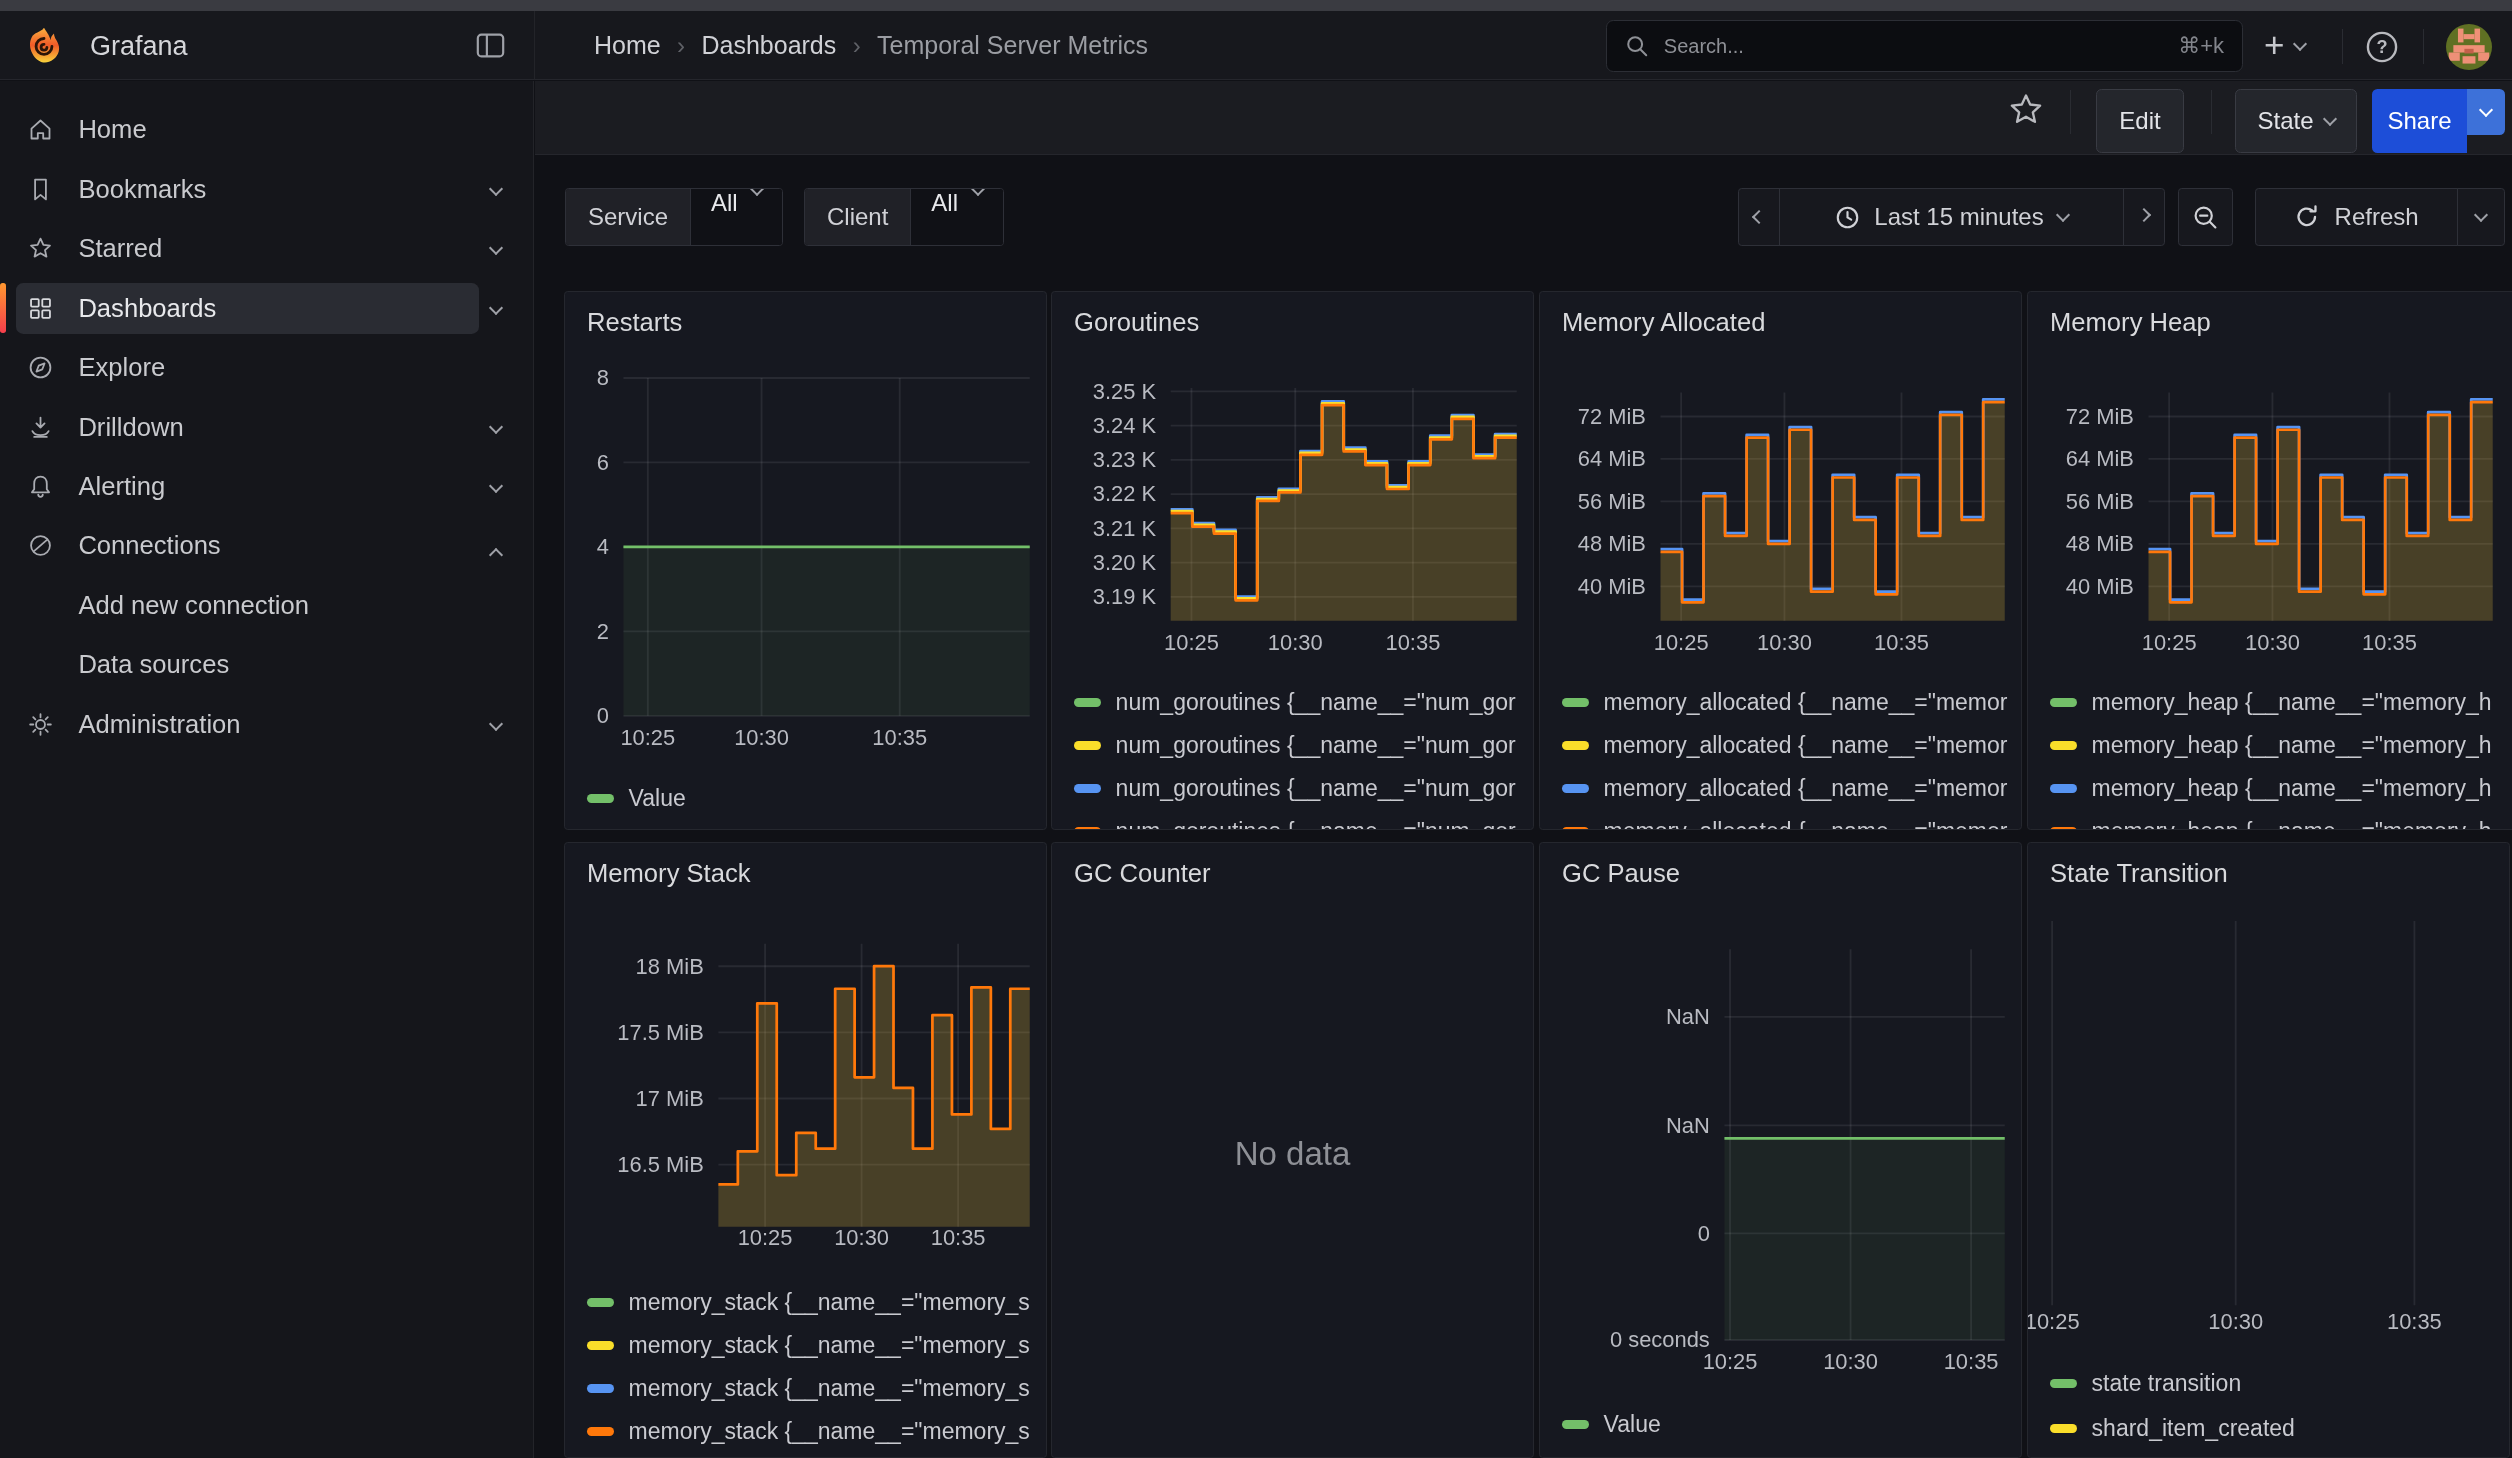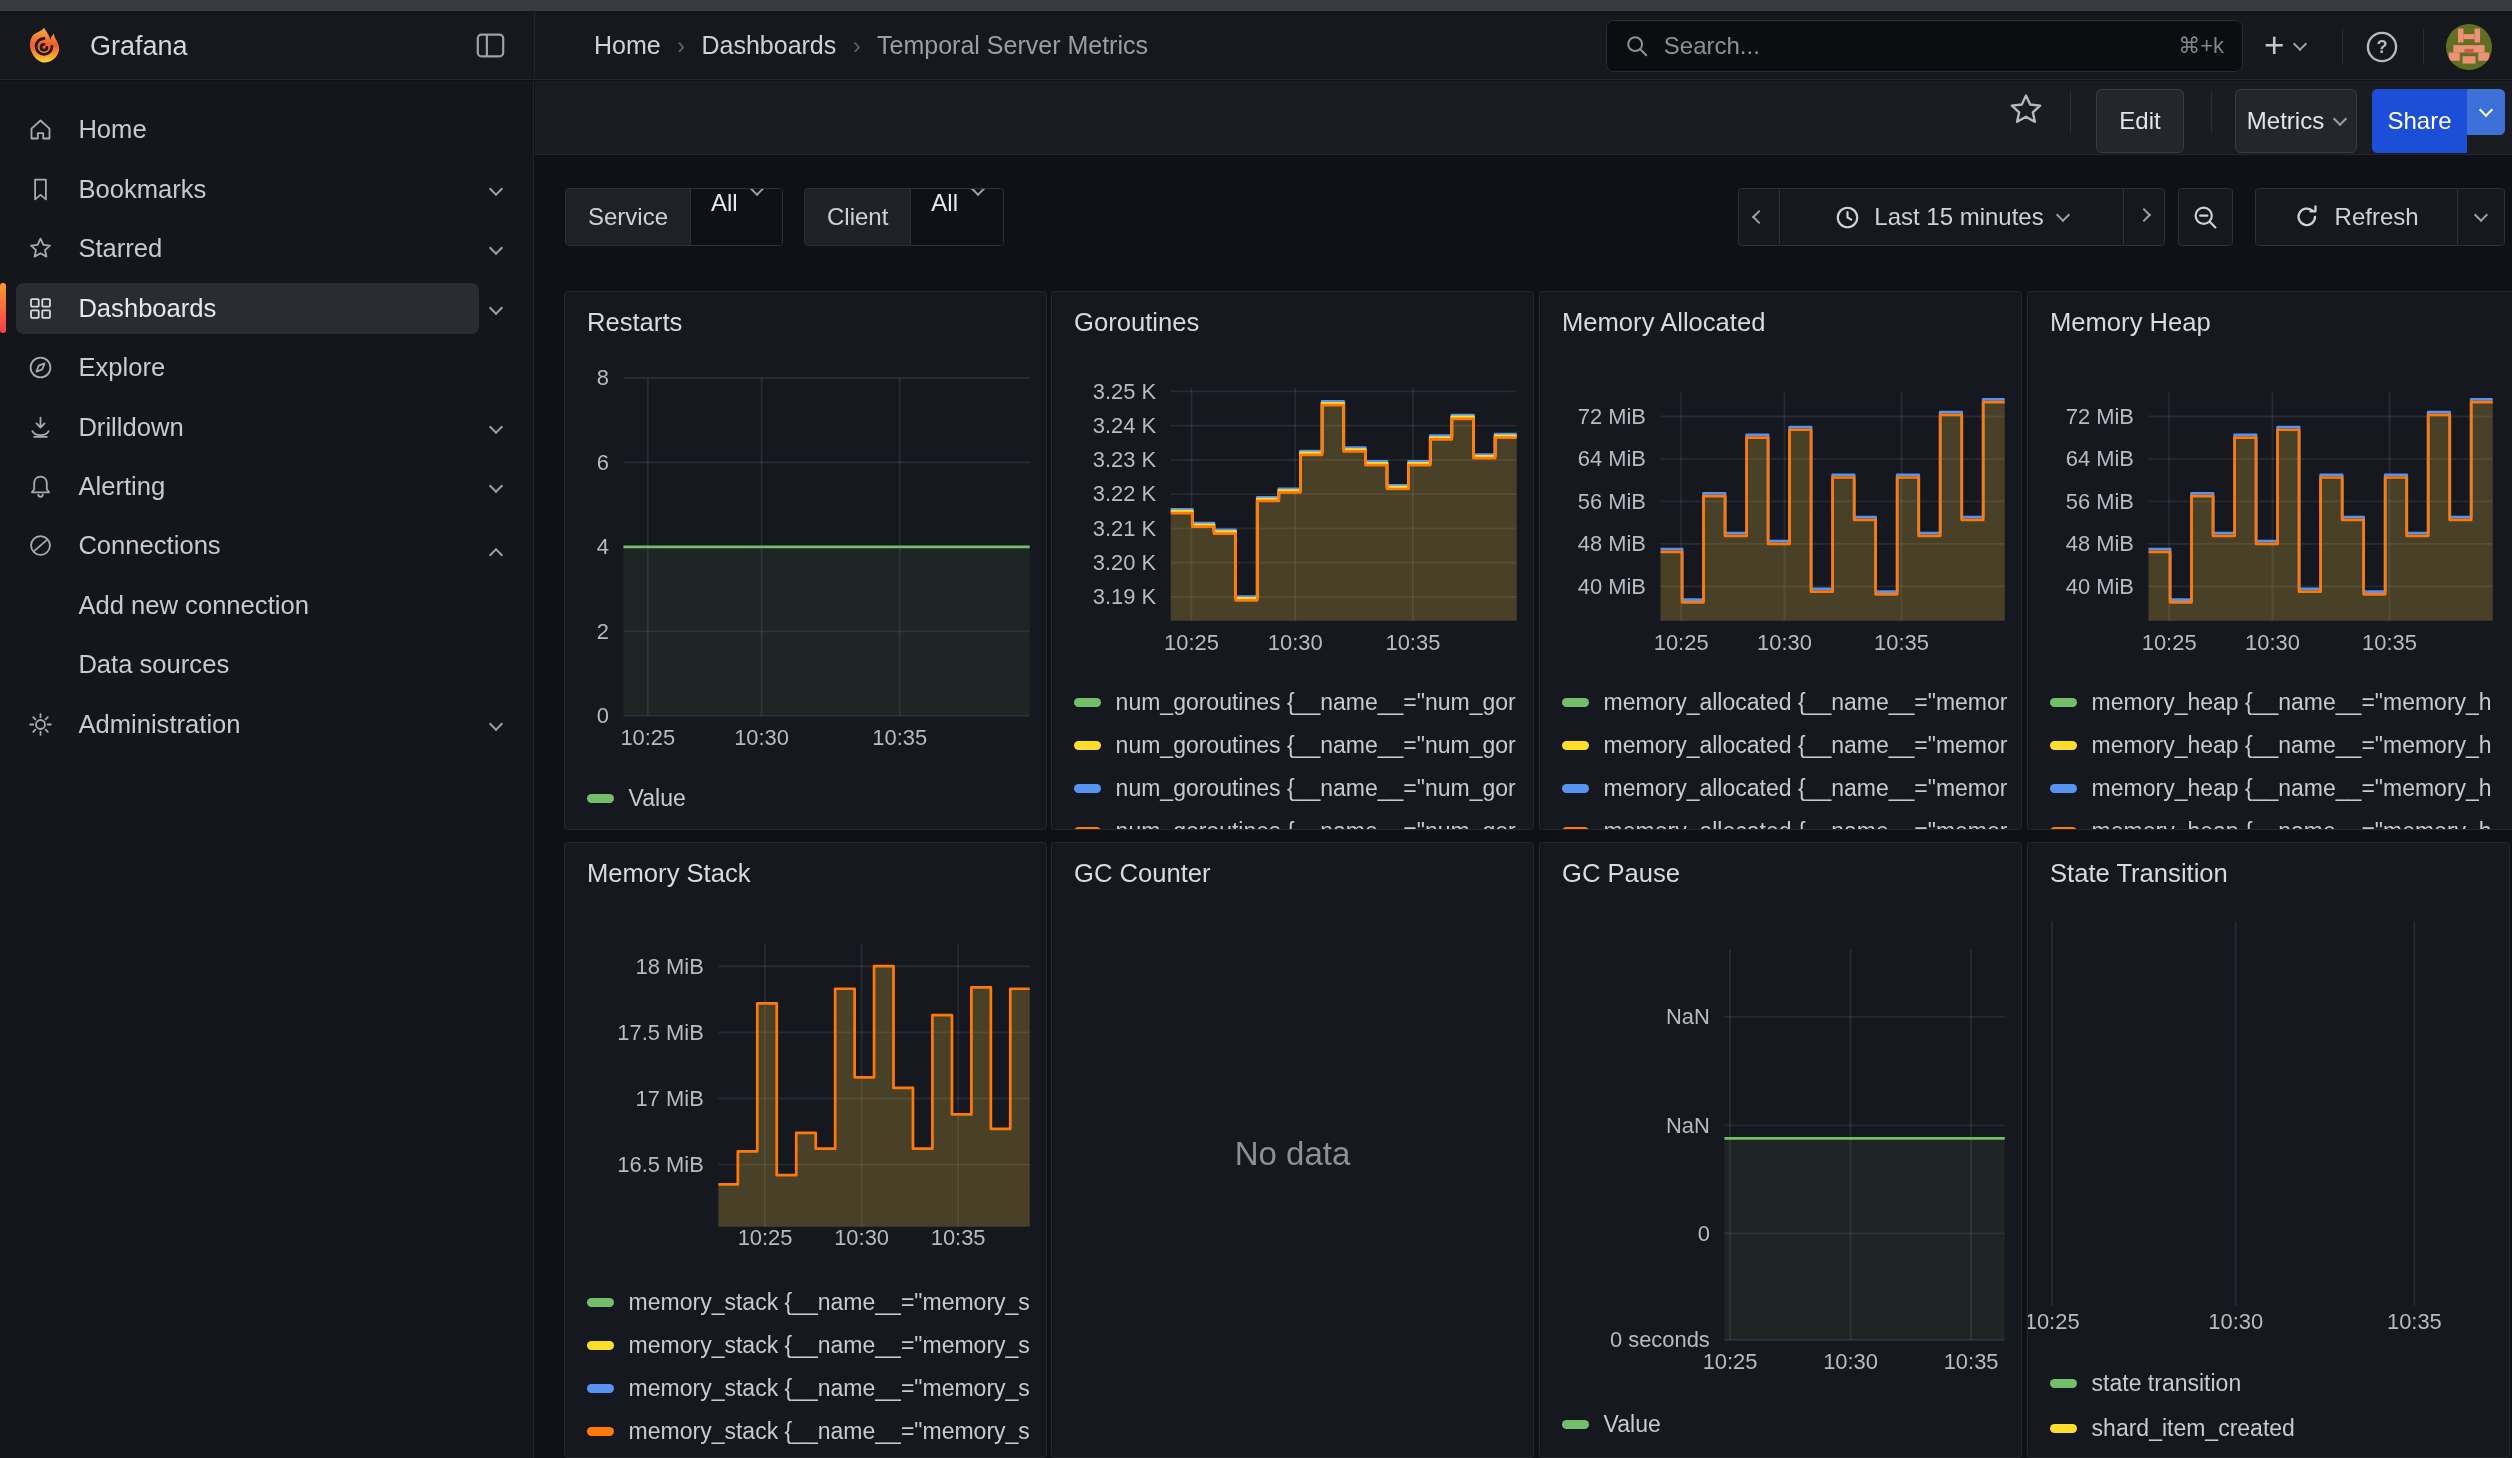--- a/index.html
+++ b/index.html
@@ -22,21 +22,21 @@
 
   
   #breadcrumb{left:594px;top:11px;height:69px;display:flex;align-items:center;gap:16.4px;font-size:25px;}
   .crumb{color:#d0d1d6;}
   .crumb.current{color:#9b9da3;}
   .crumb-sep{color:#5f6167;font-size:24px;}
 
   
   #search-box{left:1606px;top:20px;width:637px;height:52px;background:#0c0d11;border:0.9px solid #2c2e35;
     border-radius:7.3px;display:flex;align-items:center;padding:0 18px;gap:12.8px;}
-  #search-input{flex:1;background:transparent;border:none;outline:none;color:#c9cacf;font-size:24px;
+  #search-input{flex:1;background:transparent;border:none;outline:none;color:#c9cacf;font-size:20px;
     font-family:"Liberation Sans",sans-serif;}
   #search-input::placeholder{color:#8e9096;}
   #search-kbd{color:#83858c;font-size:22px;}
 
   
   #add-btn{left:2264px;top:27px;width:68px;height:38px;display:flex;align-items:center;gap:11px;color:#c6c7cc;}
   #add-plus{font-size:35px;line-height:35px;margin-top:-3.7px;}
   .v-div{width:0.9px;height:35px;background:#2a2c32;}
   #div-a{left:2342px;top:29px;}
   #help-btn{left:2362px;top:26.5px;width:40px;height:40px;color:#b9babf;}
@@ -176,21 +176,21 @@
   <div id="toolbar" class="abs"></div>
   <svg id="star-btn" class="abs" viewBox="0 0 44 44">
     <path fill="none" stroke="currentColor" stroke-width="2.6" stroke-linejoin="round" d="M22 6 L26.6 16 L37.5 17.2 L29.5 24.5 L31.8 35 L22 29.4 L12.2 35 L14.5 24.5 L6.5 17.2 L17.4 16 Z"></path>
   </svg>
   <div id="div-c" class="tb-div abs"></div>
   <button id="edit-btn" class="btn abs">
     <span>Edit</span>
   </button>
   <div id="div-d" class="tb-div abs"></div>
   <button id="export-btn" class="btn abs">
-    <span>Metrics</span>
+    <span>State</span>
     <span class="chev"></span>
   </button>
   <button id="share-btn" class="btn abs">
     <span>Share</span>
   </button>
   <button id="share-chev-btn" class="btn abs">
     <span class="chev white"></span>
   </button>
 
   <aside id="sidebar" class="abs">

